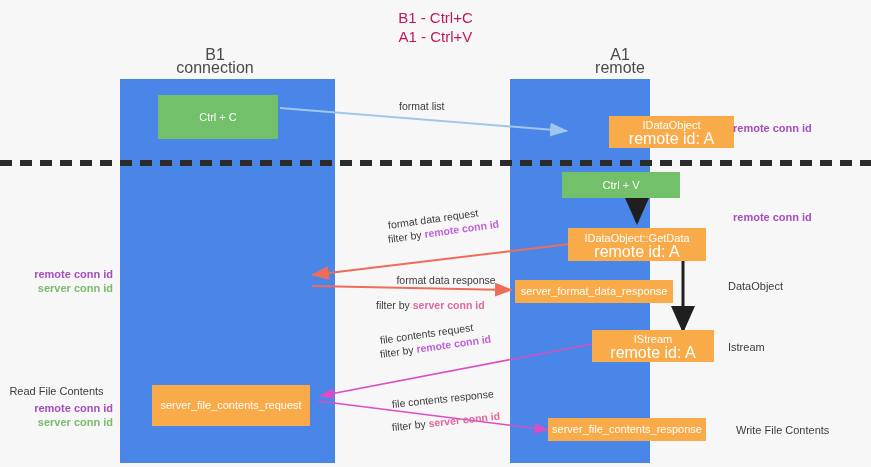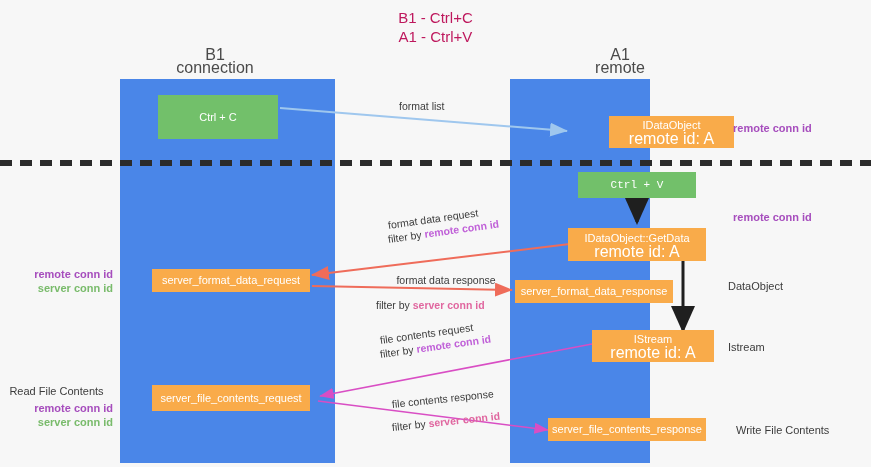--- a/index.html
+++ b/index.html
@@ -113,43 +113,40 @@
 
   <div class="abs box green" style="left:158px;top:95px;width:120px;height:44px;">
     <div>Ctrl + C</div>
   </div>
 
   <div class="abs box orange" style="left:573px;top:116px;width:125px;height:32px;margin-left:36px;">
     <div>IDataObject</div>
     <div class="l2">remote id: A</div>
   </div>
 
-  <div class="abs box green" style="left:578px;top:172px;width:118px;height:26px;font-family:Liberation Mono, monospace;">
+  <div class="abs box green" style="left:562px;top:172px;width:118px;height:26px;">
     <div>Ctrl + V</div>
   </div>
 
   <div class="abs box orange" style="left:568px;top:228px;width:138px;height:33px;">
     <div>IDataObject::GetData</div>
     <div class="l2">remote id: A</div>
   </div>
 
-  <div class="abs box orange" style="left:152px;top:269px;width:158px;height:23px;">
-    <div>server_format_data_request</div>
-  </div>
 
   <div class="abs box orange" style="left:515px;top:280px;width:158px;height:23px;">
     <div>server_format_data_response</div>
   </div>
 
   <div class="abs box orange" style="left:592px;top:330px;width:122px;height:32px;">
     <div>IStream</div>
     <div class="l2">remote id: A</div>
   </div>
 
-  <div class="abs box orange" style="left:152px;top:385px;width:158px;height:26px;">
+  <div class="abs box orange" style="left:152px;top:385px;width:158px;height:41px;">
     <div>server_file_contents_request</div>
   </div>
 
   <div class="abs box orange" style="left:548px;top:418px;width:158px;height:23px;">
     <div>server_file_contents_response</div>
   </div>
 
   <div class="abs cap" style="left:399px;top:100px;">
     <span>format list</span>
   </div>

